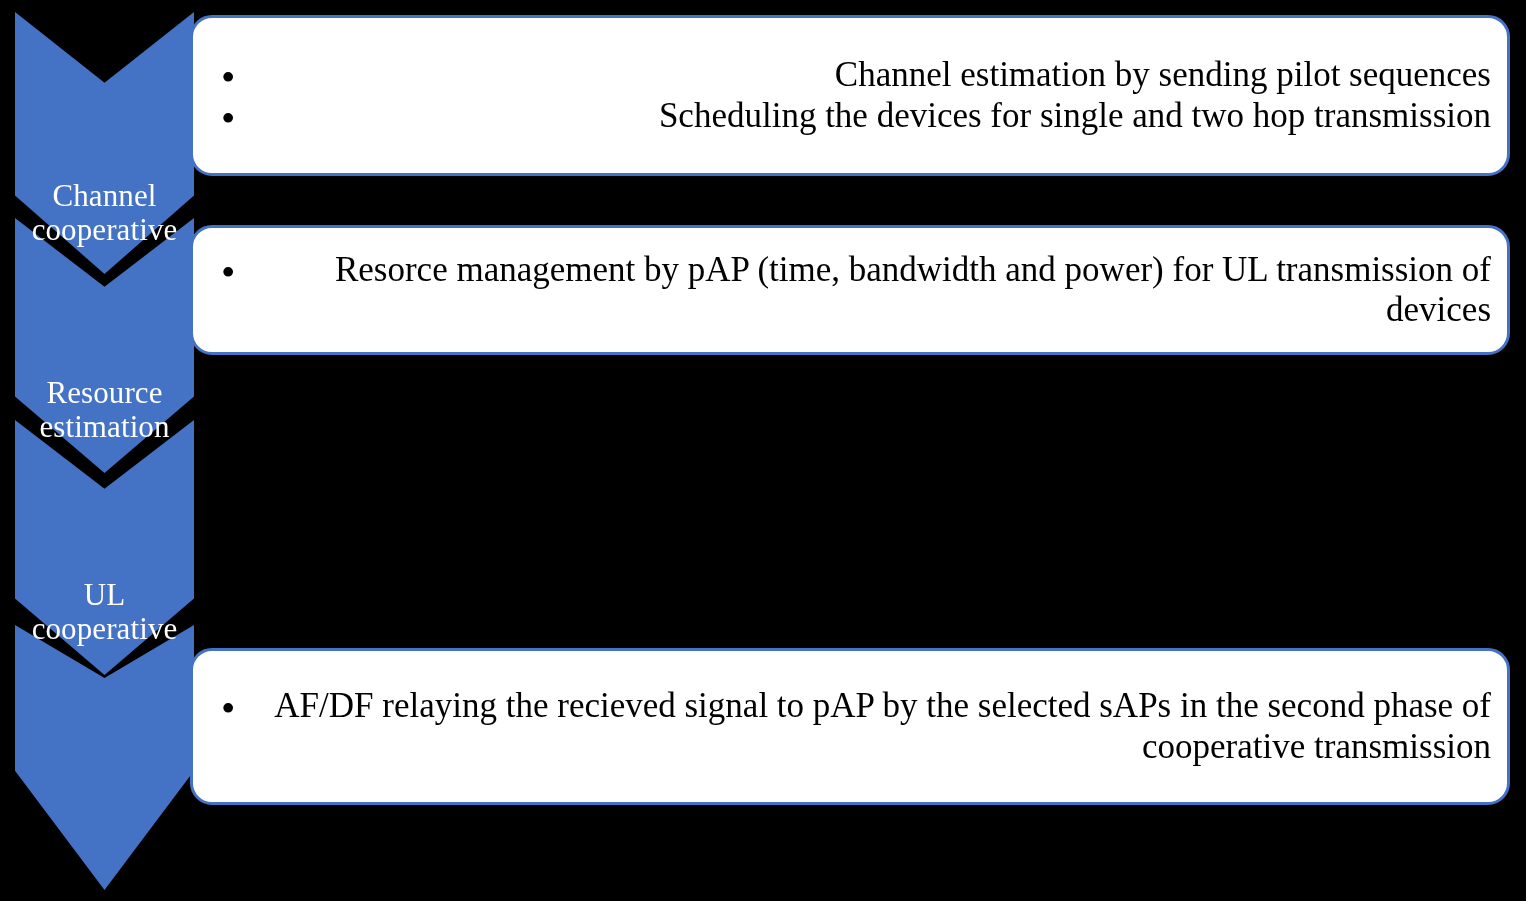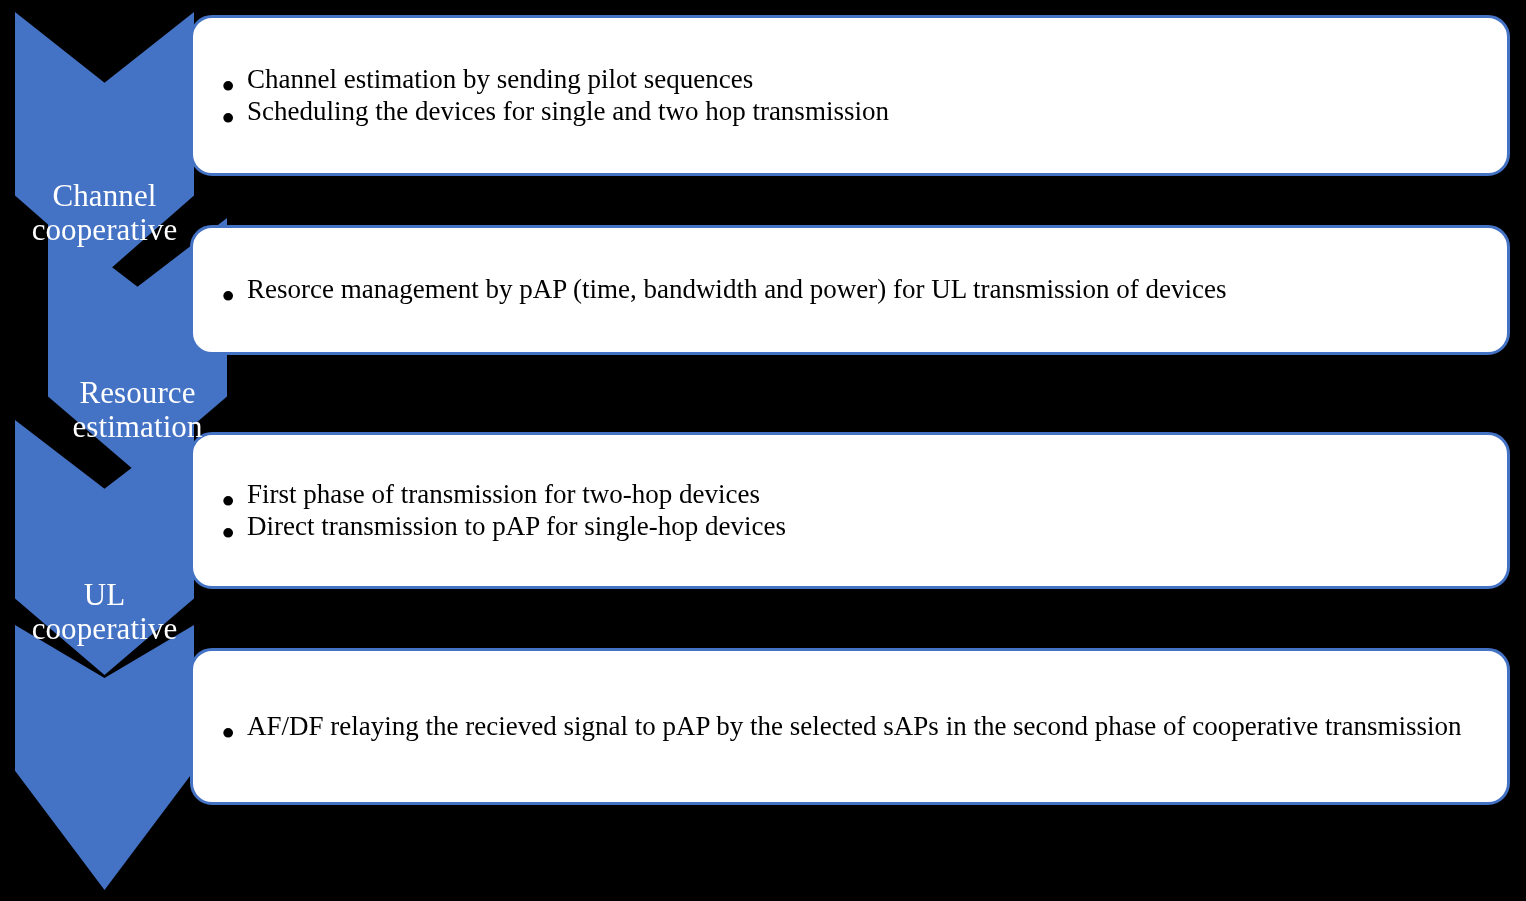--- a/index.html
+++ b/index.html
@@ -76,24 +76,25 @@
     padding: 4px 16px 4px 24px;
   }
   .bullets {
     list-style: none;
     margin: 0;
     padding: 0;
   }
   .bullets li {
     position: relative;
     padding-left: 30px;
-    font-size: 27px;
+    font-size: 35px;
     line-height: 1.15;
     color: #000000;
     text-indent: 0;
+    text-align: right;
   }
   .bullets li::before {
     content: "\2022";
     position: absolute;
     left: 4px;
     top: -1px;
     font-size: 41px;
     line-height: 1.15;
     color: #000000;
   }
@@ -111,21 +112,21 @@
     </div>
   </div>
 
   <div class="box" style="top:15px; height:161px;">
     <ul class="bullets">
       <li>Channel estimation by sending pilot sequences</li>
       <li>Scheduling the devices for single and two hop transmission</li>
     </ul>
   </div>
 
-  <div class="chevron chev-std" style="top:218px; height:255px;margin-left:33px;">
+  <div class="chevron chev-std" style="top:218px; height:255px;">
     <div class="chevron-shape"></div>
     <div class="chevron-label" style="padding-bottom:30px;">
       <span class="ln">Resource</span>
       <span class="ln">estimation</span>
     </div>
   </div>
 
   <div class="box" style="top:225px; height:130px;">
     <ul class="bullets">
       <li>Resorce management by pAP (time, bandwidth and power) for UL transmission of devices</li>
@@ -133,26 +134,20 @@
   </div>
 
   <div class="chevron chev-std" style="top:420px; height:255px;">
     <div class="chevron-shape"></div>
     <div class="chevron-label" style="padding-bottom:30px;">
       <span class="ln">UL</span>
       <span class="ln">cooperative</span>
     </div>
   </div>
 
-  <div class="box" style="top:432px; height:157px;">
-    <ul class="bullets">
-      <li>First phase of transmission for two-hop devices</li>
-      <li>Direct transmission to pAP for single-hop devices</li>
-    </ul>
-  </div>
 
   <div class="chevron chev-last" style="top:625px; height:265px;">
     <div class="chevron-shape"></div>
   </div>
 
   <div class="box" style="top:648px; height:157px;">
     <ul class="bullets">
       <li> AF/DF relaying the recieved signal to pAP by the selected sAPs in the second phase of cooperative transmission</li>
     </ul>
   </div>

